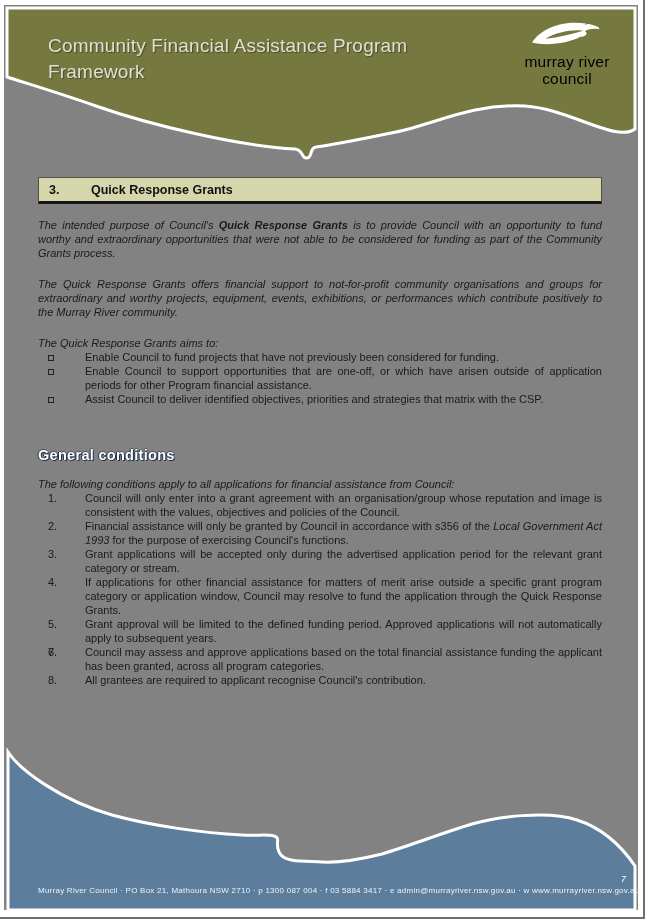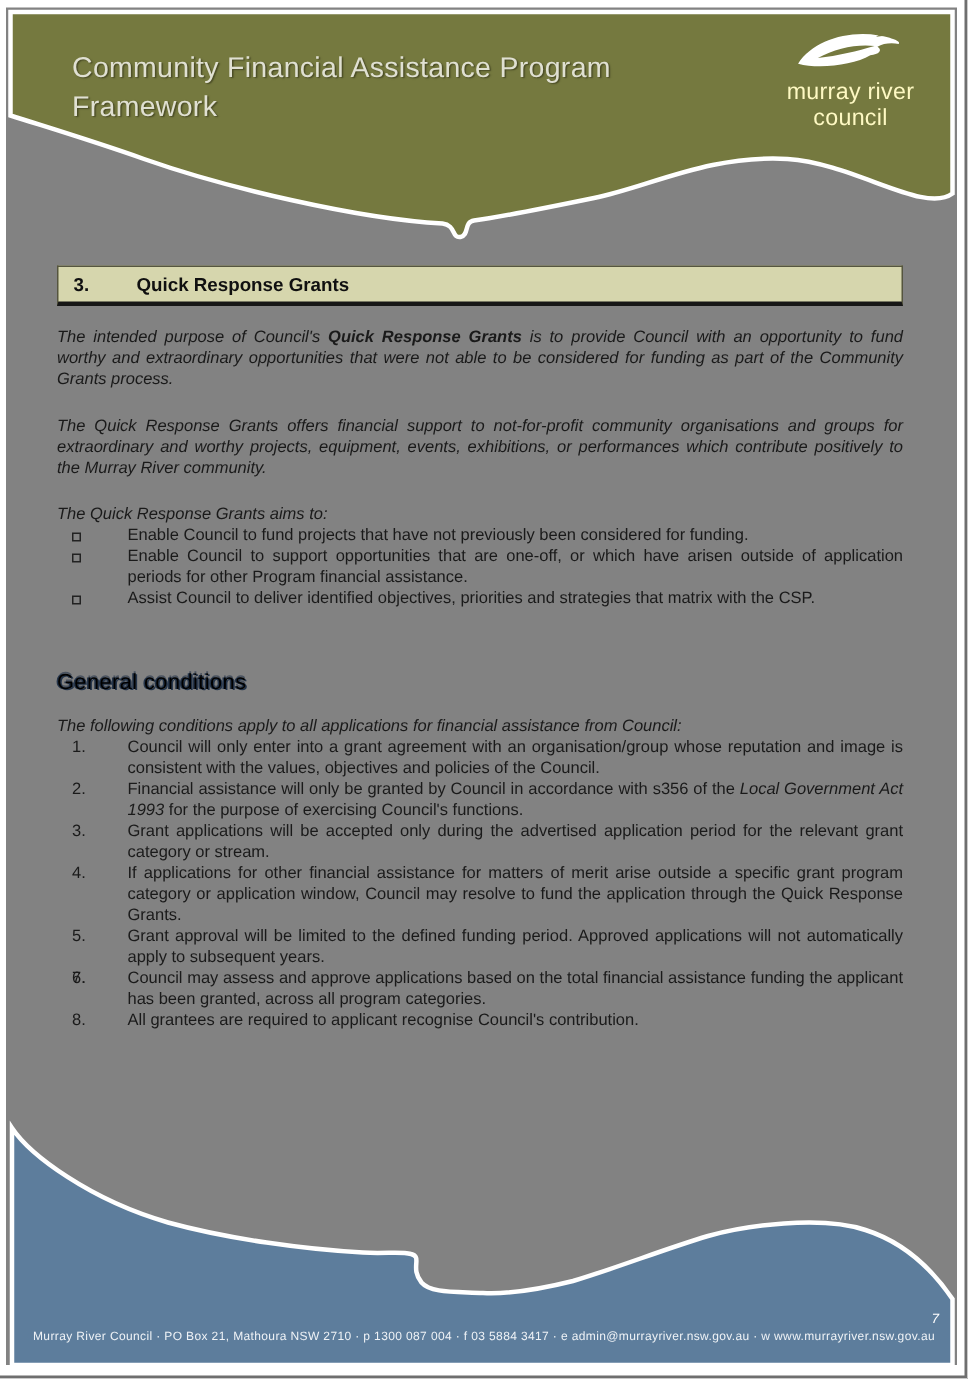--- a/index.html
+++ b/index.html
@@ -4,45 +4,45 @@
 <style>
   html,body{margin:0;padding:0;background:#fff;}
   .page{position:relative;width:645px;height:919px;background:#fff;overflow:hidden;
         font-family:"Liberation Sans","DejaVu Sans",sans-serif;box-shadow:inset -2px -2px 0 #6f6f6f;}
   .sheet{position:absolute;top:5px;left:4px;right:7px;bottom:9px;background:#828282;overflow:hidden;}
 
   
   .header-wave{position:absolute;top:0;left:0;width:100%;height:162px;display:block;}
   .header-title{position:absolute;top:28px;left:44px;width:400px;font-size:19px;line-height:1.35;
         color:#e0e0d2;text-shadow:1px 1px 1px rgba(35,35,15,0.55);letter-spacing:0.2px;}
-  .logo{position:absolute;top:12px;left:498px;width:130px;text-align:center;color:#fef9c3;}
+  .logo{position:absolute;top:12px;left:498px;width:130px;text-align:center;color:#000000;}
   .logo svg{display:block;margin:0 auto 2px auto;}
   .logo-text{font-size:15.5px;line-height:1.12;letter-spacing:0.2px;}
 
   
   .content{position:absolute;top:0;left:0;right:0;padding:172px 36px 0 34px;box-sizing:border-box;}
   .section-bar{display:flex;align-items:center;background:#d6d6ad;border:1px solid #55553f;
         border-bottom:3px solid #161616;padding:5px 8px 4px 10px;font-weight:bold;font-size:12.5px;color:#101010;}
   .section-num{width:42px;}
   .para{margin:14px 0 0 0;font-size:11px;line-height:14px;color:#1a1a1a;text-align:justify;font-style:italic;}
   .para b{font-weight:bold;}
   .lead{margin-top:17px;}
   ul.aims, ol.conds{list-style:none;margin:0;padding:0;}
   .aims li{position:relative;padding-left:47px;font-size:11px;line-height:14px;color:#1a1a1a;text-align:justify;}
   .sq{position:absolute;left:10px;top:5px;width:4px;height:4px;border:1px solid #222;}
-  .gen-heading{margin-top:41px;font-size:14.5px;font-weight:normal;color:#000000;letter-spacing:0.3px;
+  .gen-heading{margin-top:41px;font-size:14.5px;font-weight:bold;color:#ffffff;letter-spacing:0.3px;
         text-shadow:1px 1px 0 #24344a,-1px 0 0 #24344a,0 -1px 0 rgba(36,52,74,0.6);}
   .conds{margin-top:13px;}
   .conds li{position:relative;padding-left:47px;font-size:11px;line-height:14px;color:#1a1a1a;text-align:justify;}
   .conds .num{position:absolute;left:10px;top:0;}
   .it{font-style:italic;}
 
   
   .footer-wave{position:absolute;bottom:0;left:0;width:100%;height:164px;display:block;}
-  .footer-line{position:absolute;bottom:15px;left:18px;right:34px;font-size:8px;letter-spacing:0.25px;
+  .footer-line{position:absolute;bottom:15px;left:34px;right:34px;font-size:8px;letter-spacing:0.25px;
         color:#eef2f6;white-space:nowrap;}
   .page-num{position:absolute;bottom:26px;right:12px;font-size:9px;font-style:italic;color:#ffffff;}
 </style>
 </head>
 <body>
 
 <div class="page">
   <div class="sheet">
 
     <svg class="header-wave" viewBox="0 0 634 162" preserveAspectRatio="none">

